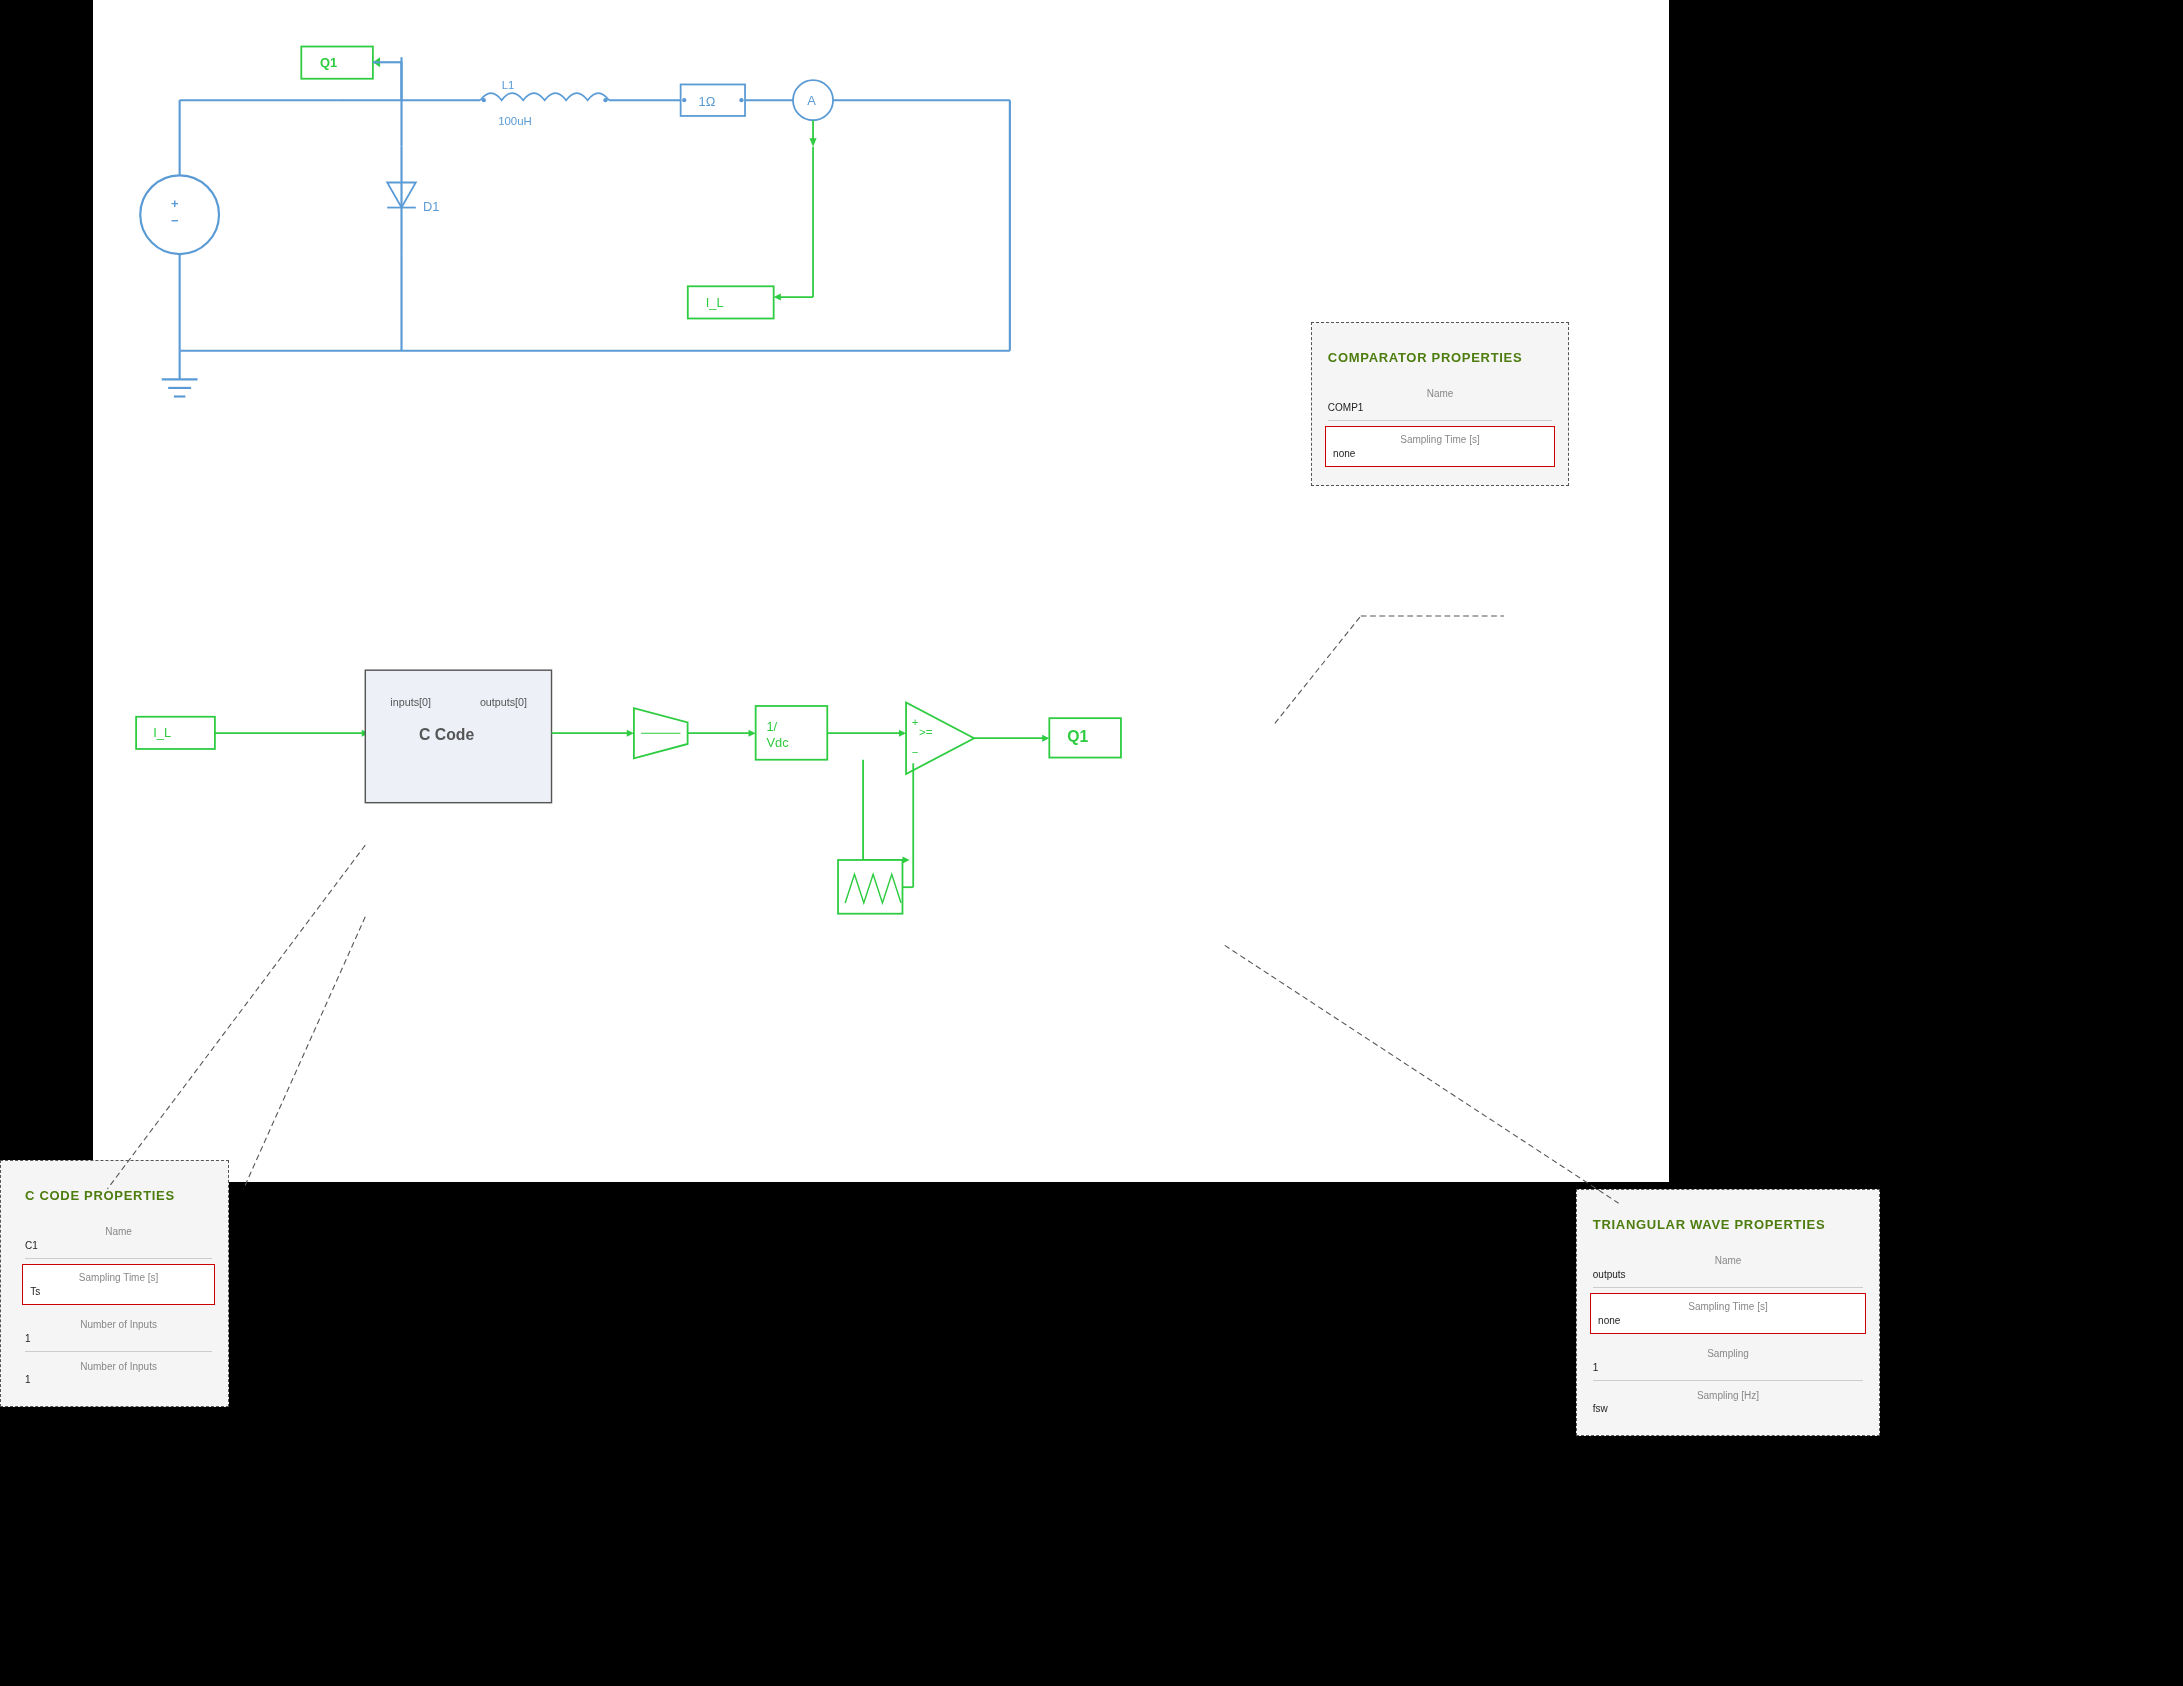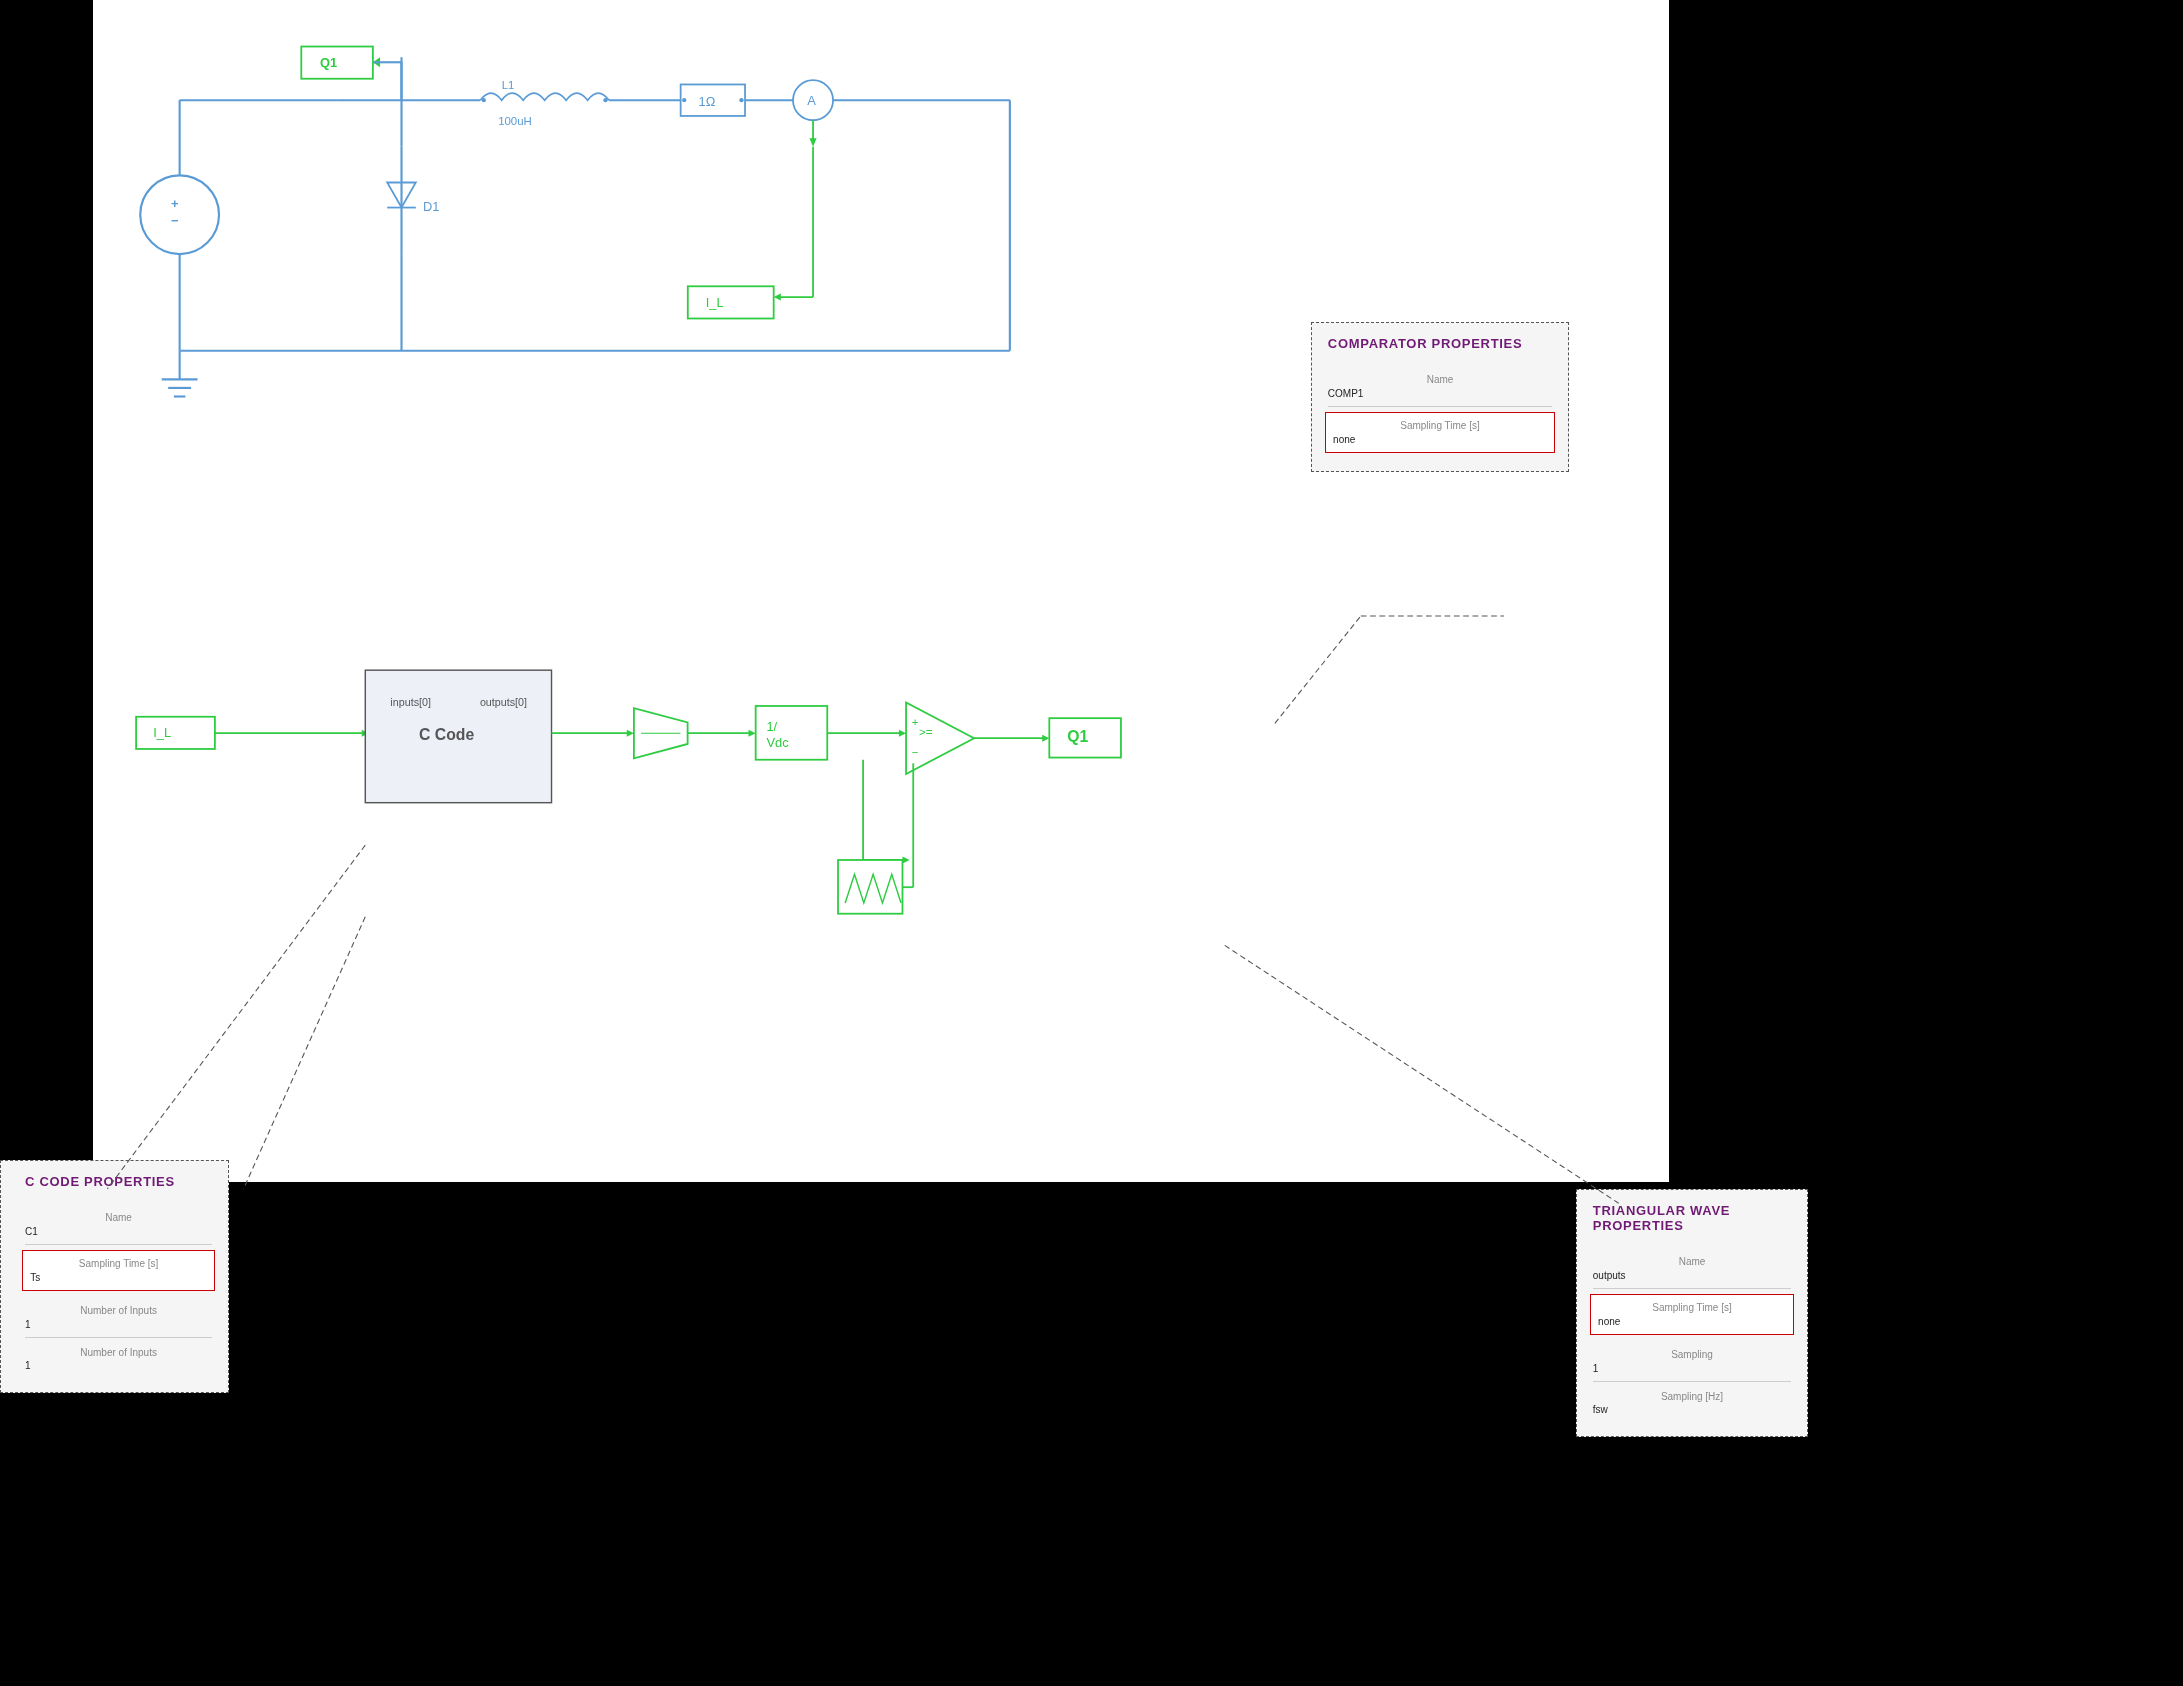--- a/index.html
+++ b/index.html
@@ -27,24 +27,25 @@
       position: absolute;
       background: #f5f5f5;
       border: 0.7px dashed #555;
       padding: 13px 15.8px;
       min-width: 229px;
     }
 
     .property-panel .panel-title {
       font-size: 13px;
       font-weight: bold;
-      color: #701a75;
+      color: #4d7c0f;
       letter-spacing: 0.7px;
       margin-bottom: 14.3px;
       text-transform: uppercase;
+      margin-top: 14px;
     }
 
     .property-panel .field-group {
       border-bottom: 0.7px solid #ccc;
       padding: 8.6px 0 7.2px 0;
     }
 
     .property-panel .field-group:last-child {
       border-bottom: none;
     }
@@ -81,21 +82,21 @@
       top: 1160px;
       left: 0px;
       width: 216px;
       padding-left: 24px;
     }
 
     
     .triwave-panel {
       top: 1189px;
       left: 1576px;
-      width: 232px;
+      width: 304px;
     }
   </style>
 </head>
 <body>
 
 <div class="canvas"></div>
 
 <svg style="position:absolute;top:0;left:93px;width:1254px;height:501px;" viewBox="0 0 1750 700">
 
   <rect x="0" y="0" width="1750" height="700" fill="white"></rect>

